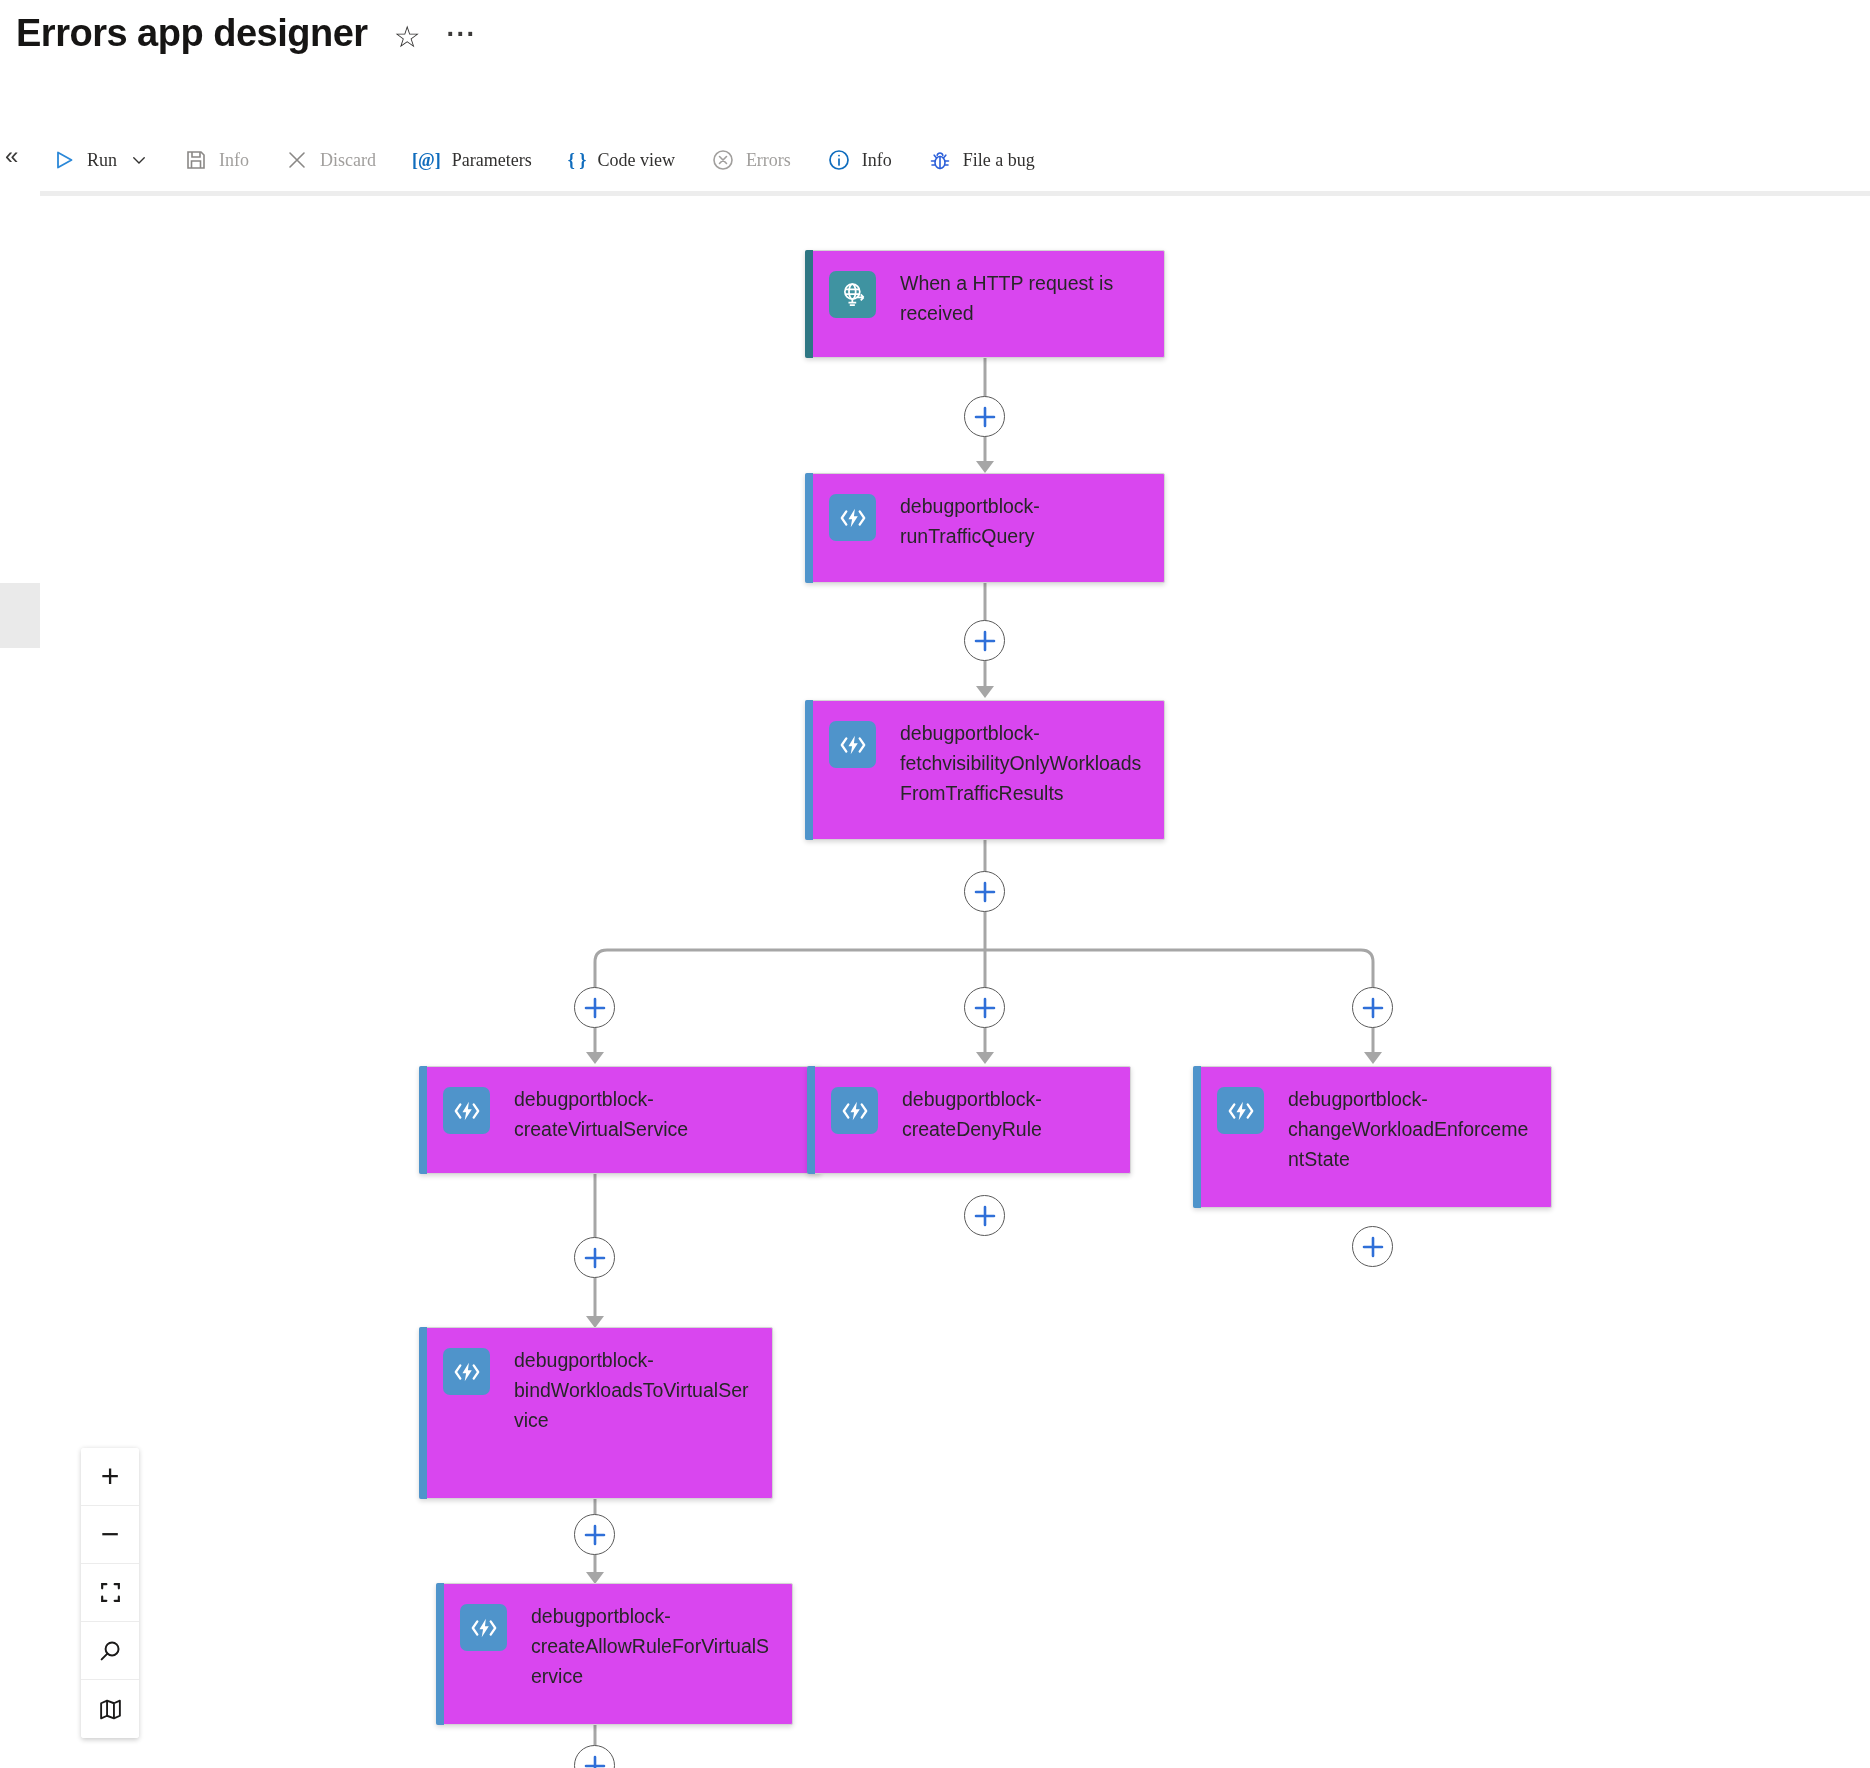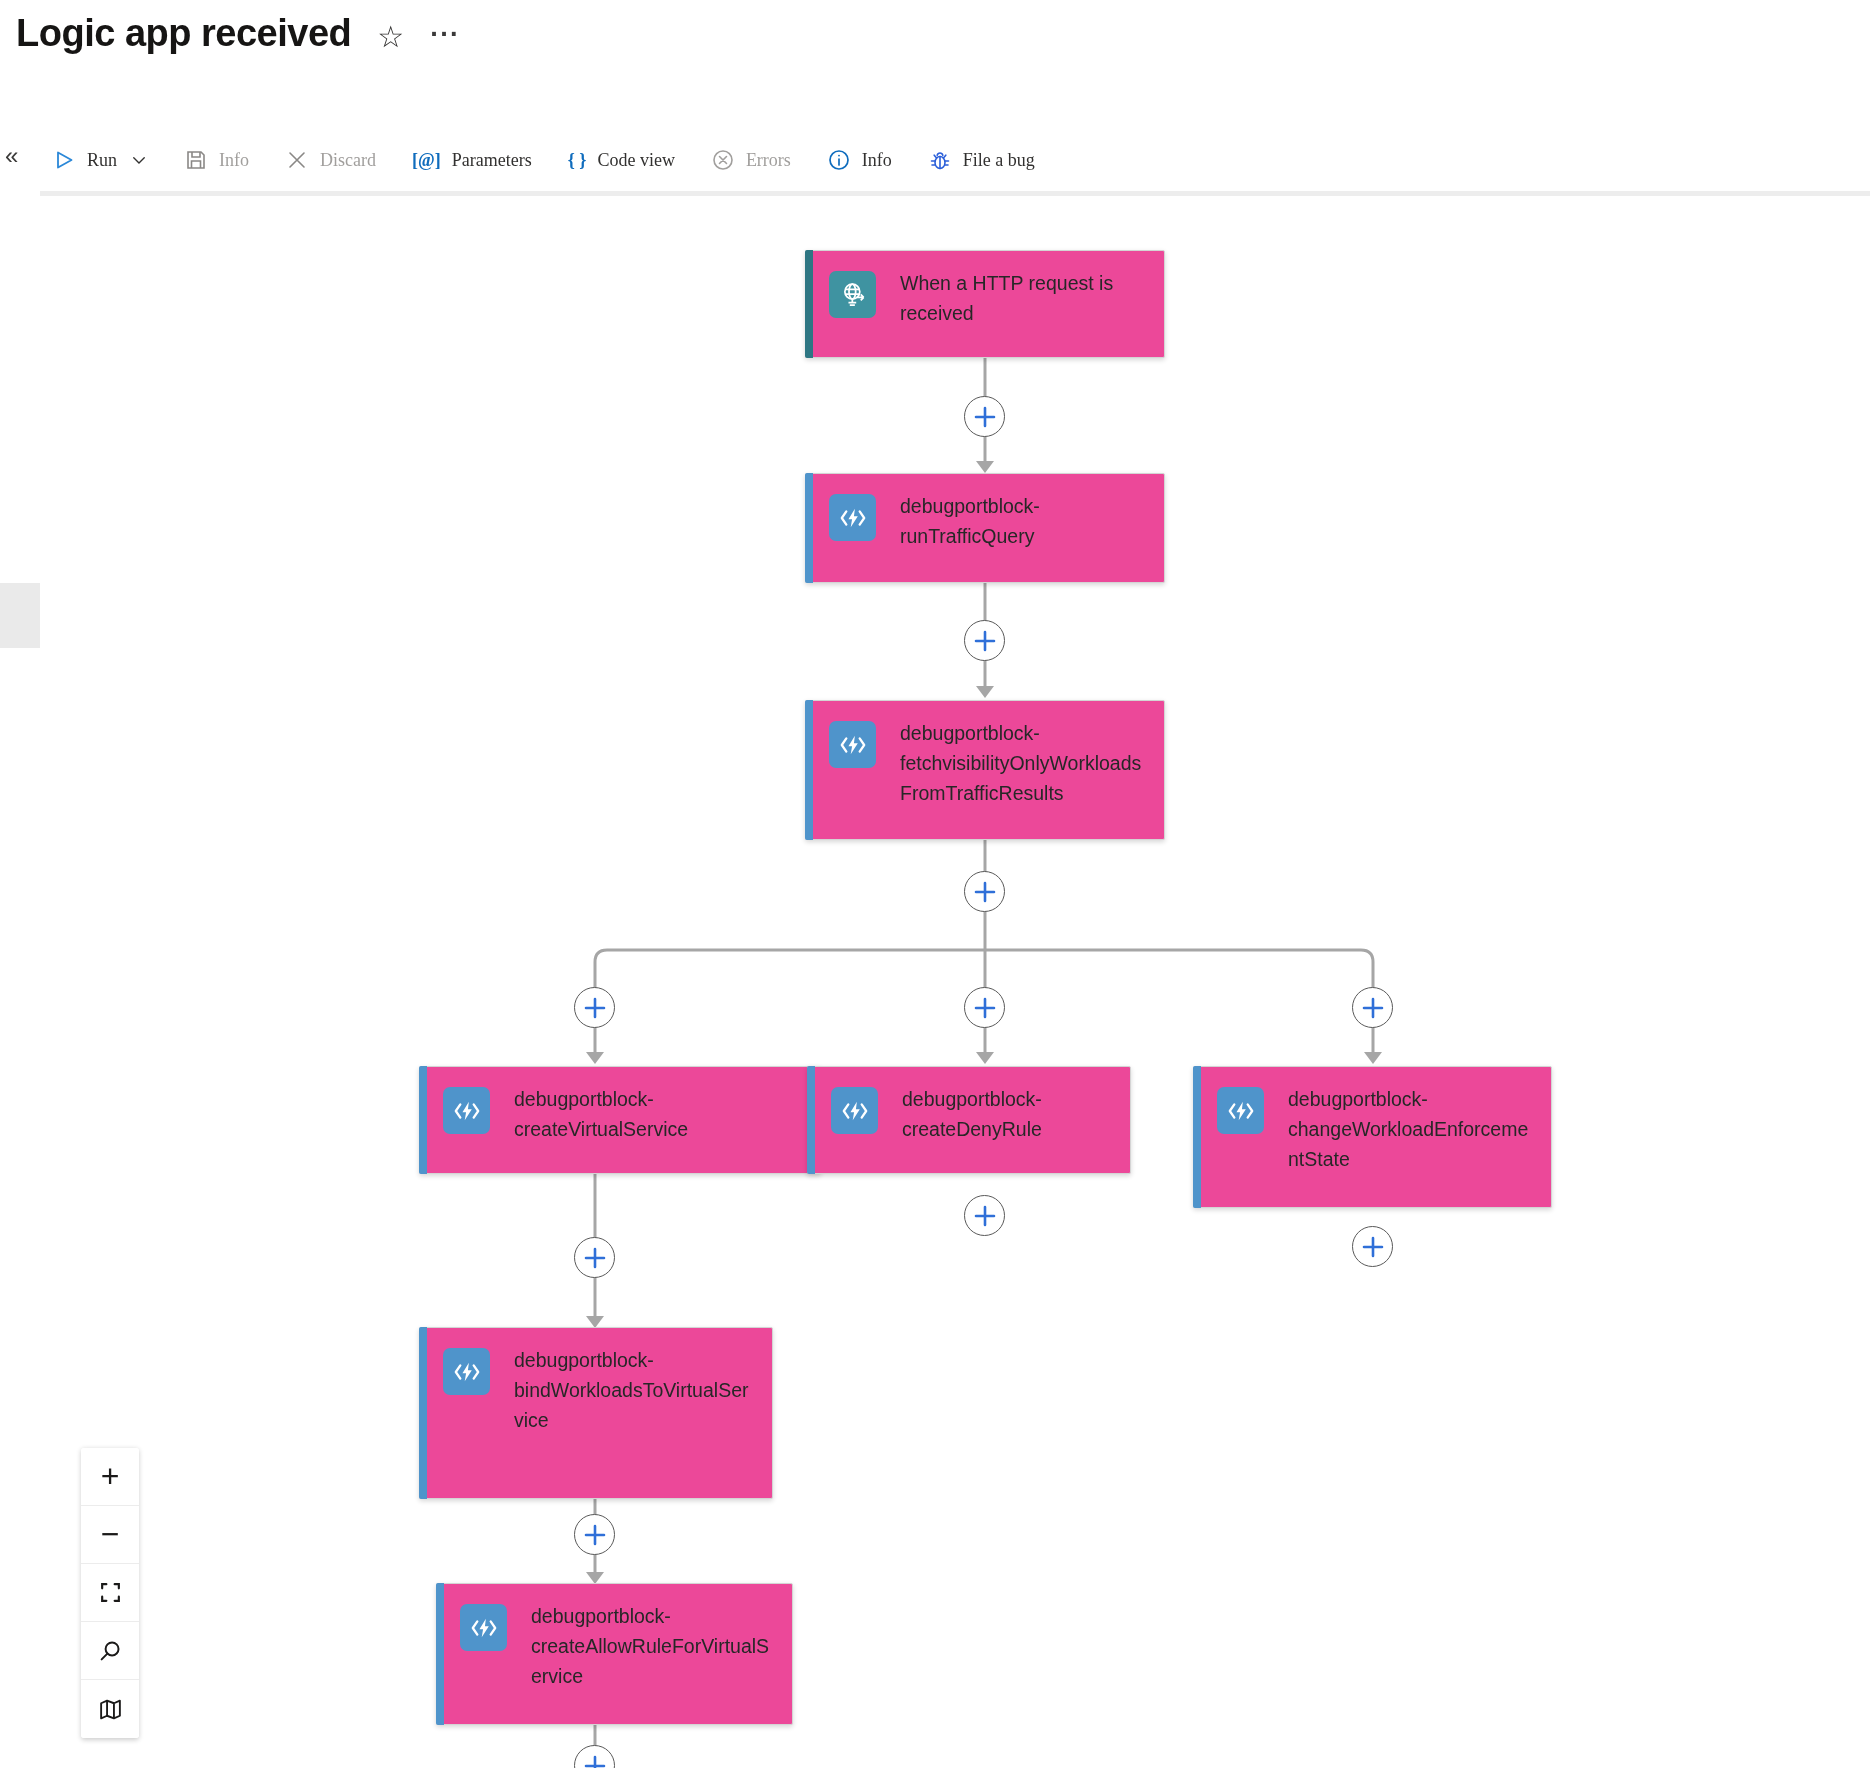--- a/index.html
+++ b/index.html
@@ -23,21 +23,21 @@
   .tb-icn { width:24px; height:24px; flex:0 0 auto; }
   .chev { width:18px; height:18px; margin-left:2px; }
 
   
   .canvas-divider { position:absolute; left:40px; right:0; top:191px; height:5px; background:#ededed; }
   .side-tab { position:absolute; left:0; top:583px; width:40px; height:65px; background:#eaeaea; }
 
   svg.wires { position:absolute; left:0; top:0; width:1870px; height:1768px; pointer-events:none; }
 
   
-  .node { position:absolute; background:#ec4899; border:1px solid #d4d4d4; border-radius:2px;
+  .node { position:absolute; background:#d946ef; border:1px solid #d4d4d4; border-radius:2px;
     box-shadow:0 2px 5px rgba(0,0,0,.16); cursor:pointer; display:flex; }
   .node .accent { position:absolute; left:-1px; top:-1px; bottom:-1px; width:8px; border-radius:2px 0 0 2px; }
   .accent.teal { background:#2e7683; }
   .accent.blue { background:#4f94cb; }
   .nicon { position:absolute; left:23px; top:20px; width:47px; height:47px; border-radius:7px;
     display:flex; align-items:center; justify-content:center; }
   .nicon.teal { background:#3f93a1; }
   .nicon.blue { background:#4f94cb; }
   .nicon svg { width:32px; height:32px; }
   .nlabel { position:absolute; left:94px; top:17px; right:14px; font-size:19.5px; line-height:30px;
@@ -57,21 +57,21 @@
     font-size:32px; font-weight:300; color:#1b1a19; }
   .zoom-btn:last-child { border-bottom:none; }
   .zoom-btn svg { width:25px; height:25px; }
 </style>
 </head>
 <body>
 
 <div id="stage">
 
   <div class="hdr">
-    <span class="hdr-title">Logic app received</span>
+    <span class="hdr-title">Errors app designer</span>
     <span class="hdr-star">☆</span>
     <span class="hdr-more">···</span>
   </div>
 
   <span class="collapse-btn">«</span>
 
   <div class="toolbar">
 
     <div class="tb-item">
       <svg class="tb-icn" viewBox="0 0 24 24" fill="none" stroke="#2b88d8" stroke-width="1.8" stroke-linejoin="round">

